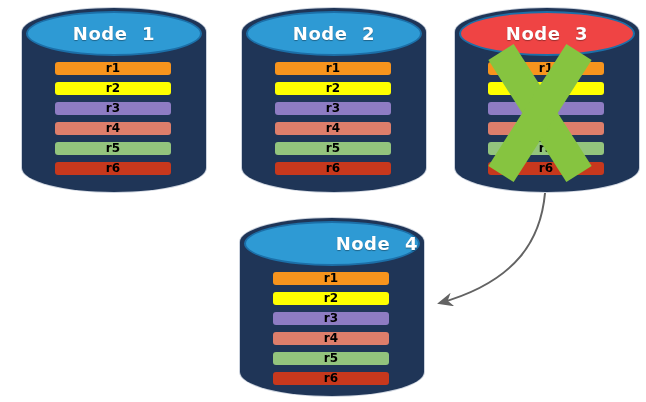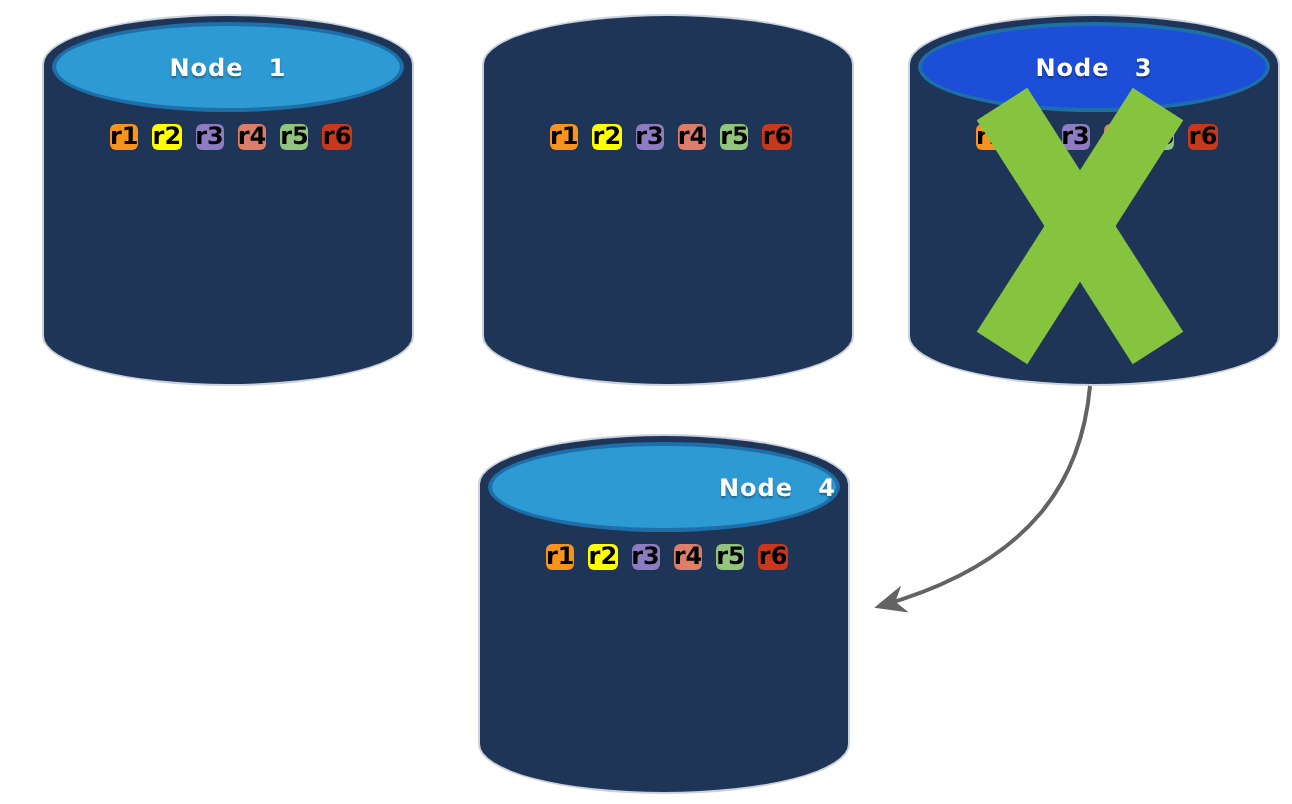--- a/index.html
+++ b/index.html
@@ -22,27 +22,27 @@
     box-shadow:0 0 0 1px rgba(140,155,180,0.45);
   }
   .cyl-top{
     position:absolute;left:4px;right:4px;top:3px;height:45px;
     border-radius:50%;
     border:2px solid #1C6FA8;
     box-sizing:border-box;
     display:flex;align-items:center;justify-content:center;
   }
   .node-label{
-    color:#ffffff;font-size:12px;font-weight:bold;
+    color:#ffffff;font-size:18px;font-weight:bold;
     word-spacing:8px;letter-spacing:0.5px;
     text-shadow:0 1px 1px rgba(0,0,0,0.35);
   }
   .bars{
     position:absolute;left:33px;right:35px;top:54px;
-    display:flex;flex-direction:row;gap:7px;
+    display:flex;flex-direction:column;gap:7px;
   }
   .bar{
     height:13px;border-radius:3px;
     display:flex;align-items:center;justify-content:center;
     font-size:12px;font-weight:bold;color:#000000;
     line-height:13px;
   }
   
   .x-mark{position:absolute;left:0;top:0;pointer-events:none;}
   
@@ -63,33 +63,36 @@
       <div class="bar" style="background: rgb(255, 255, 0);">r2</div>
       <div class="bar" style="background: rgb(142, 124, 195);">r3</div>
       <div class="bar" style="background: rgb(221, 126, 107);">r4</div>
       <div class="bar" style="background: rgb(147, 196, 125);">r5</div>
       <div class="bar" style="background: rgb(199, 56, 29);">r6</div>
     </div>
   </div>
 
   <div class="node n2">
     <div class="cyl-body" style="background: rgb(31, 53, 87);"></div>
+    <div class="cyl-top" style="background: rgb(46, 154, 212);">
+      <span class="node-label">Node 2</span>
+    </div>
     <div class="bars">
       <div class="bar" style="background: rgb(247, 148, 29);">r1</div>
       <div class="bar" style="background: rgb(255, 255, 0);">r2</div>
       <div class="bar" style="background: rgb(142, 124, 195);">r3</div>
       <div class="bar" style="background: rgb(221, 126, 107);">r4</div>
       <div class="bar" style="background: rgb(147, 196, 125);">r5</div>
       <div class="bar" style="background: rgb(199, 56, 29);">r6</div>
     </div>
   </div>
 
   <div class="node n3">
     <div class="cyl-body" style="background: rgb(31, 53, 87);"></div>
-    <div class="cyl-top" style="background: #1d4ed8;">
+    <div class="cyl-top" style="background: #ef4444;">
       <span class="node-label">Node 3</span>
     </div>
     <div class="bars">
       <div class="bar" style="background: rgb(247, 148, 29);">r1</div>
       <div class="bar" style="background: rgb(255, 255, 0);">r2</div>
       <div class="bar" style="background: rgb(142, 124, 195);">r3</div>
       <div class="bar" style="background: rgb(221, 126, 107);">r4</div>
       <div class="bar" style="background: rgb(147, 196, 125);">r5</div>
       <div class="bar" style="background: rgb(199, 56, 29);">r6</div>
     </div>

